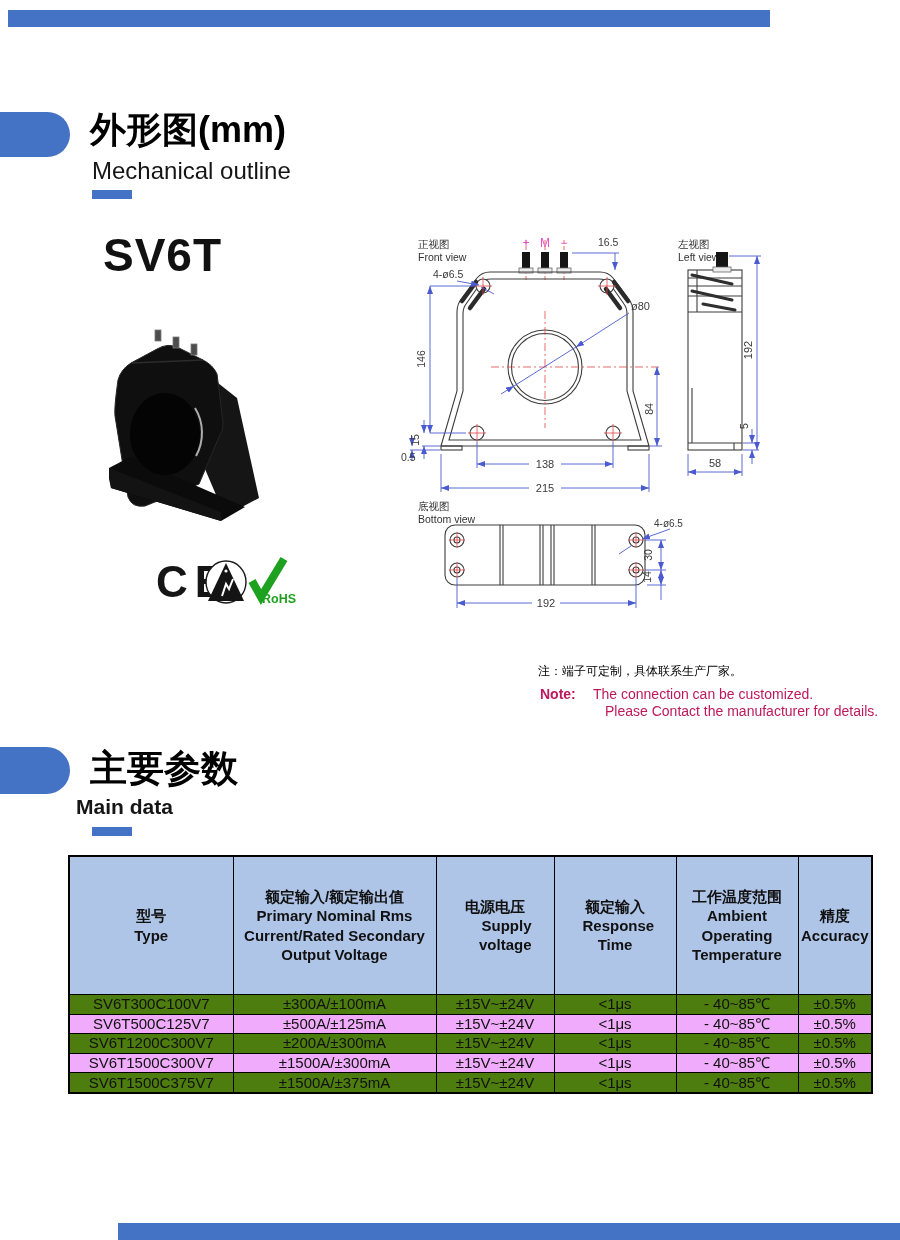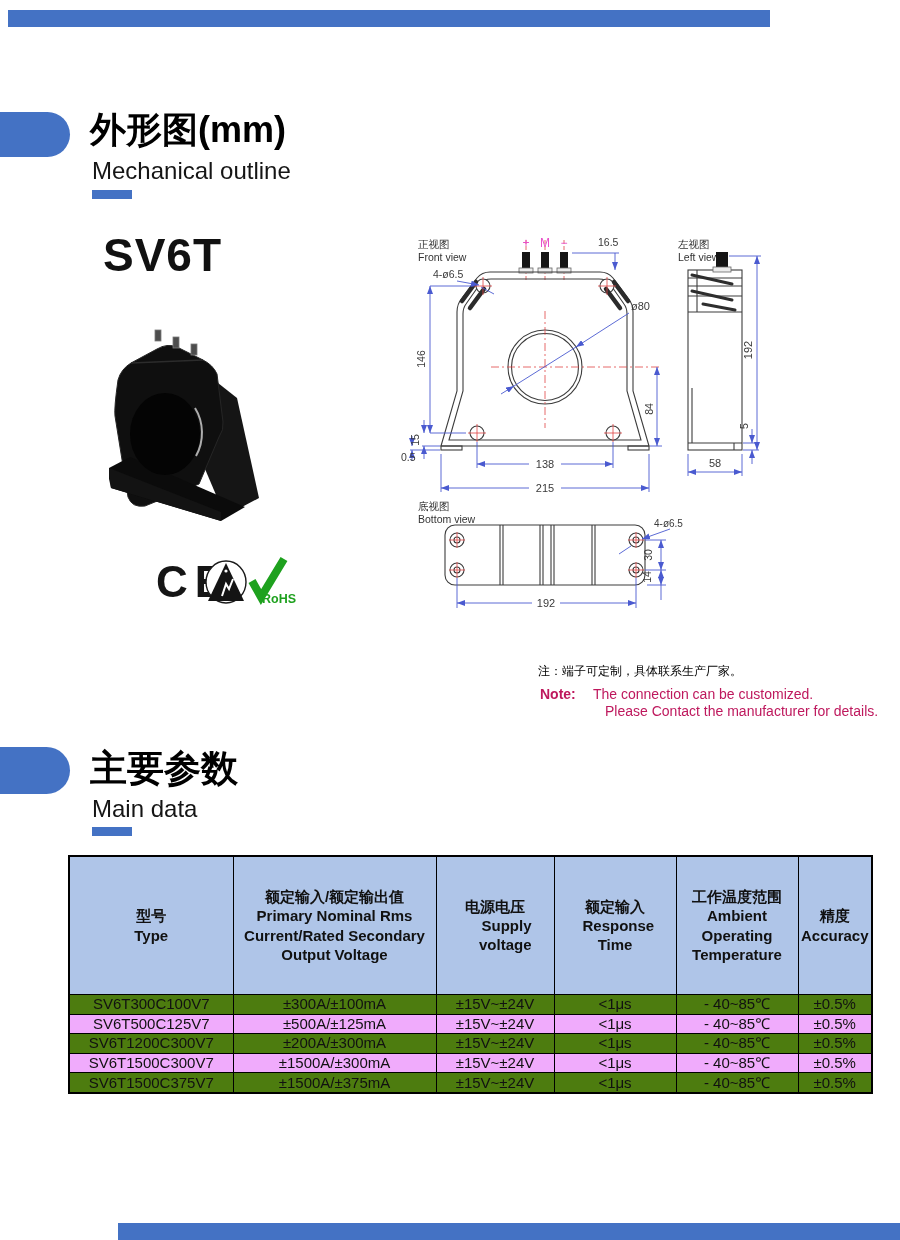--- a/index.html
+++ b/index.html
@@ -276,21 +276,21 @@
 <div>
   <div class="abs note-zh" style="left:538px;top:663px;">注：端子可定制，具体联系生产厂家。</div>
   <span class="abs note-en" style="left:540px;top:686px;font-weight:bold;">Note:</span>
   <span class="abs note-en" style="left:593px;top:686px;">The connection can be customized.</span>
   <span class="abs note-en" style="left:605px;top:703px;">Please Contact the manufacturer for details.</span>
 </div>
 
 <div>
   <div class="abs tab" style="left:0;top:747px;width:70px;height:47px;"></div>
   <div class="abs h-zh" style="left:90px;top:744px;font-size:37px;">主要参数</div>
-  <div class="abs h-en" style="left:92px;top:795px;font-size:24px;">Main data</div>
+  <div class="abs h-en" style="left:76px;top:795px;font-size:21px;font-weight:bold;">Main data</div>
   <div class="abs underline" style="left:92px;top:827px;"></div>
 
   <table class="spec abs" style="left:68px;top:855px;">
     <colgroup>
       <col style="width:164px">
         <col style="width:203px">
         <col style="width:118px">
       <col style="width:122px">
         <col style="width:122px">
         <col style="width:74px">

